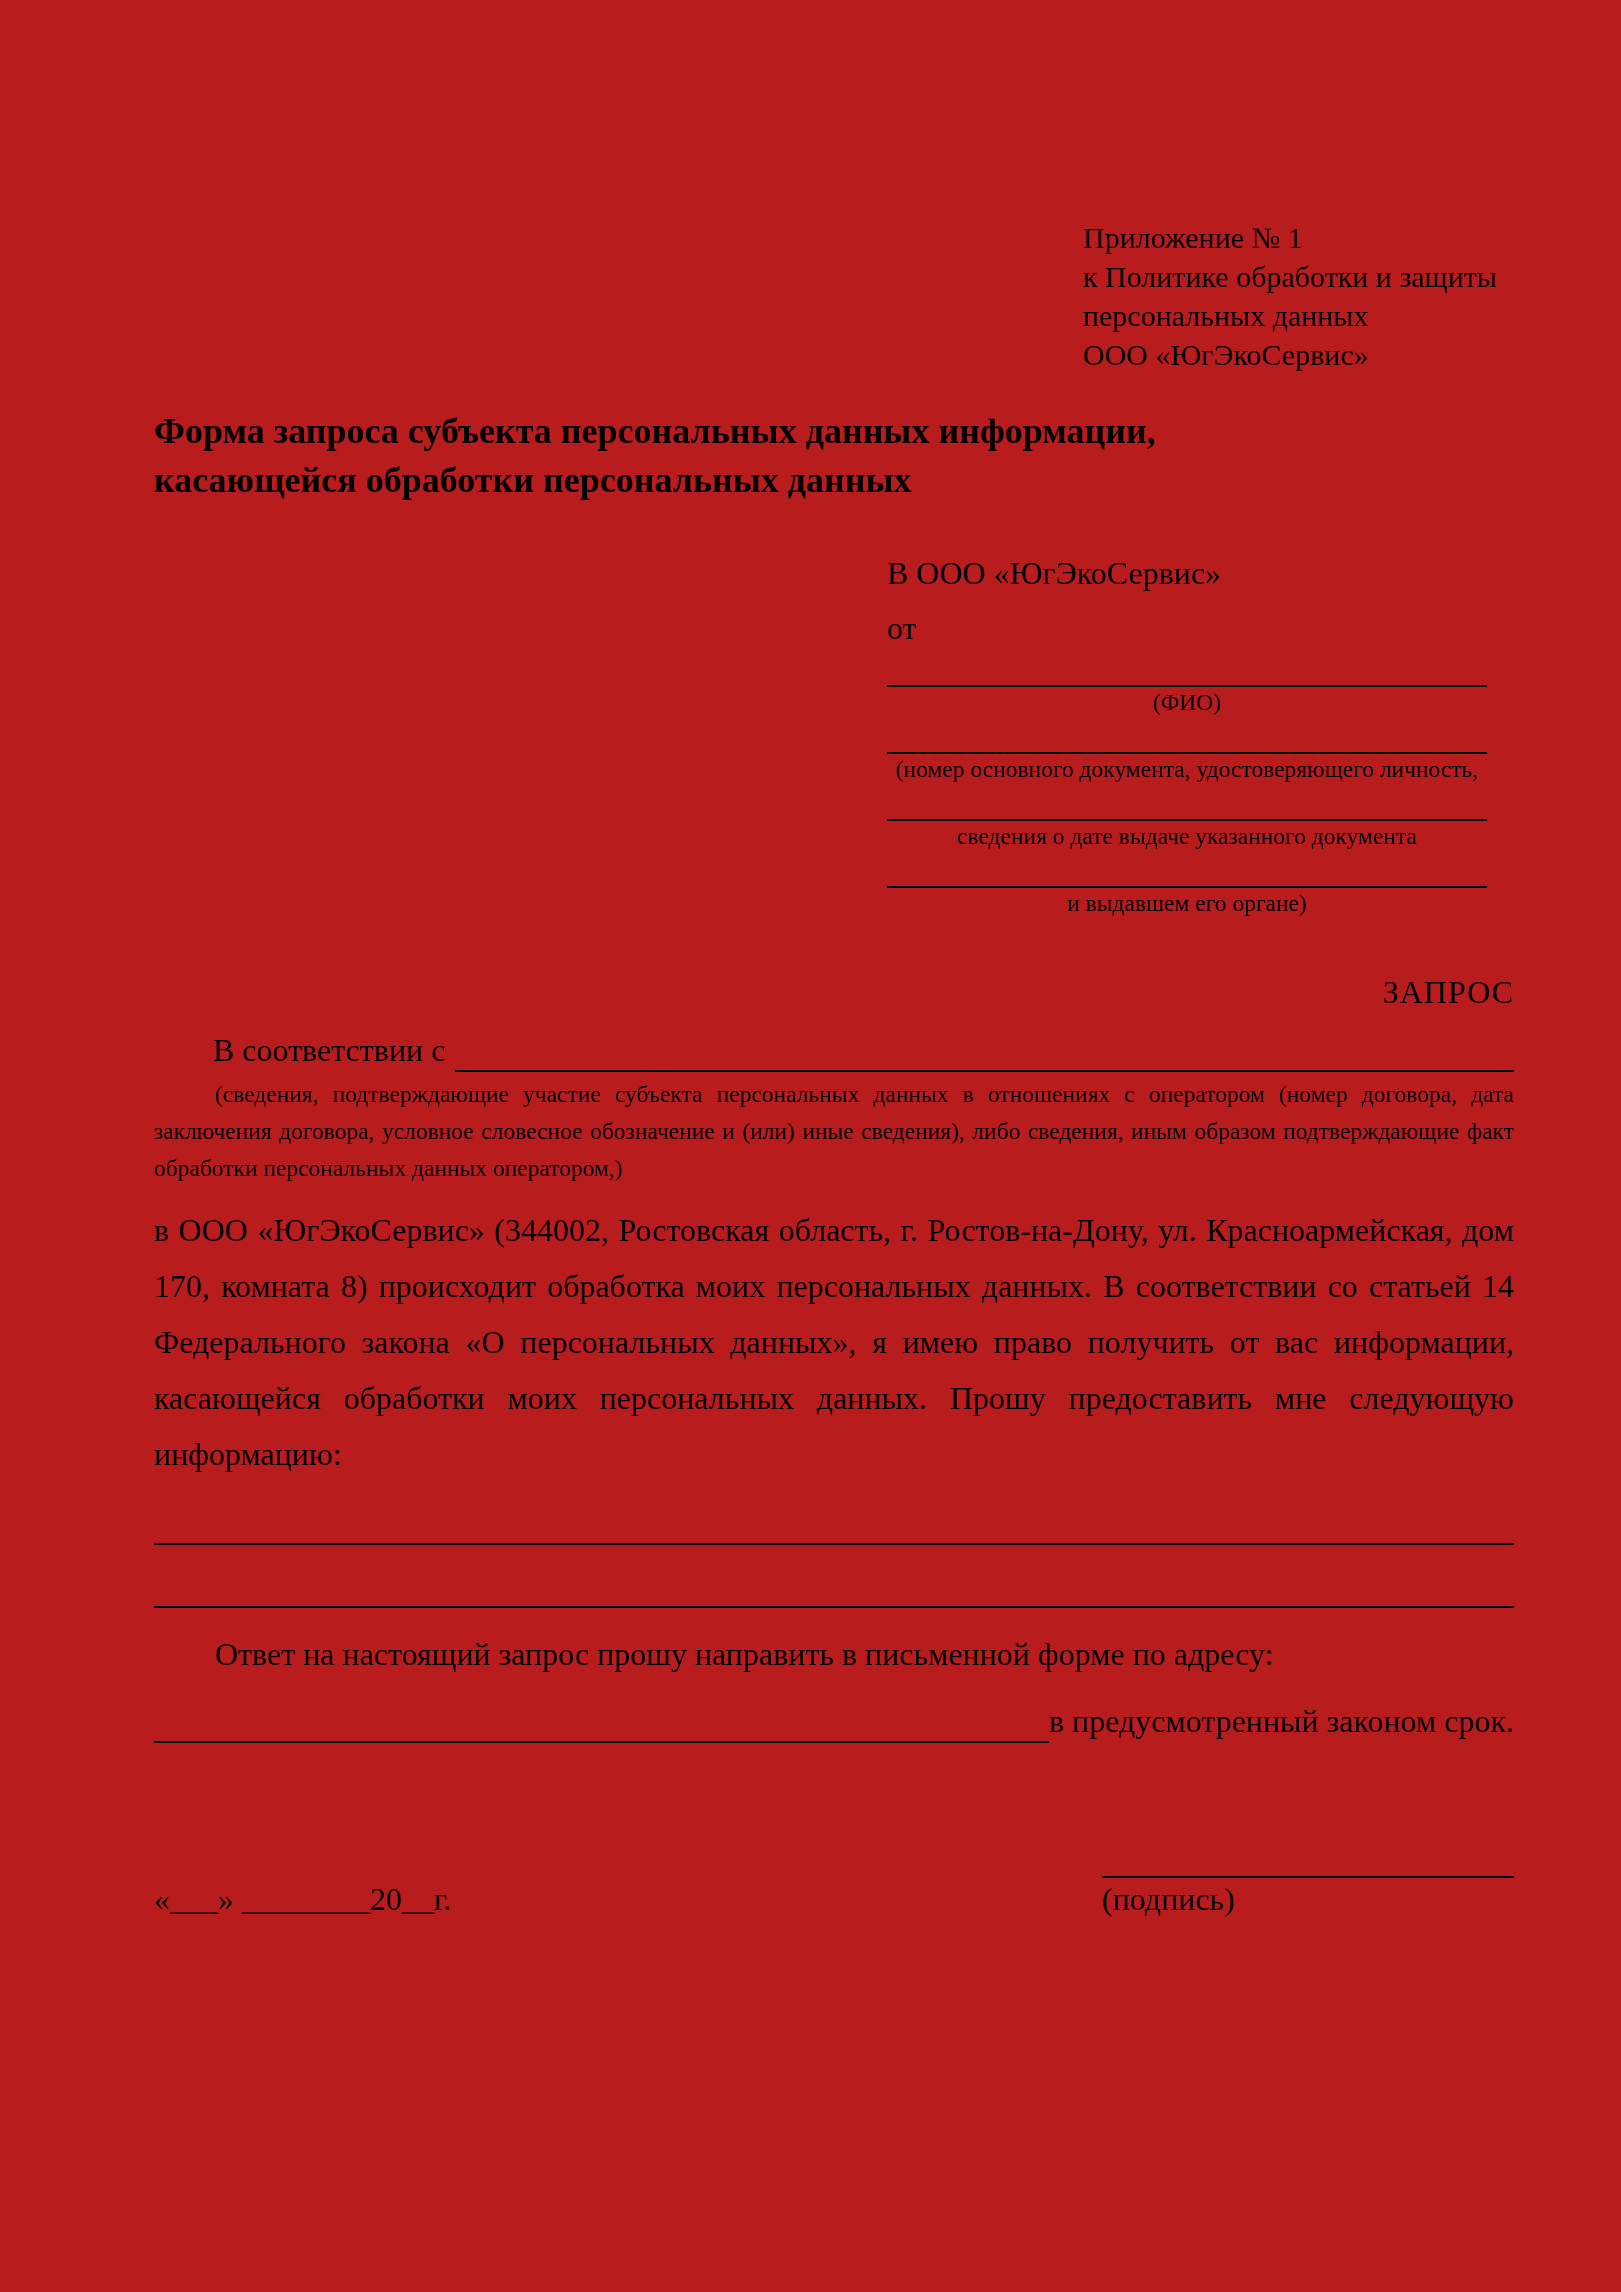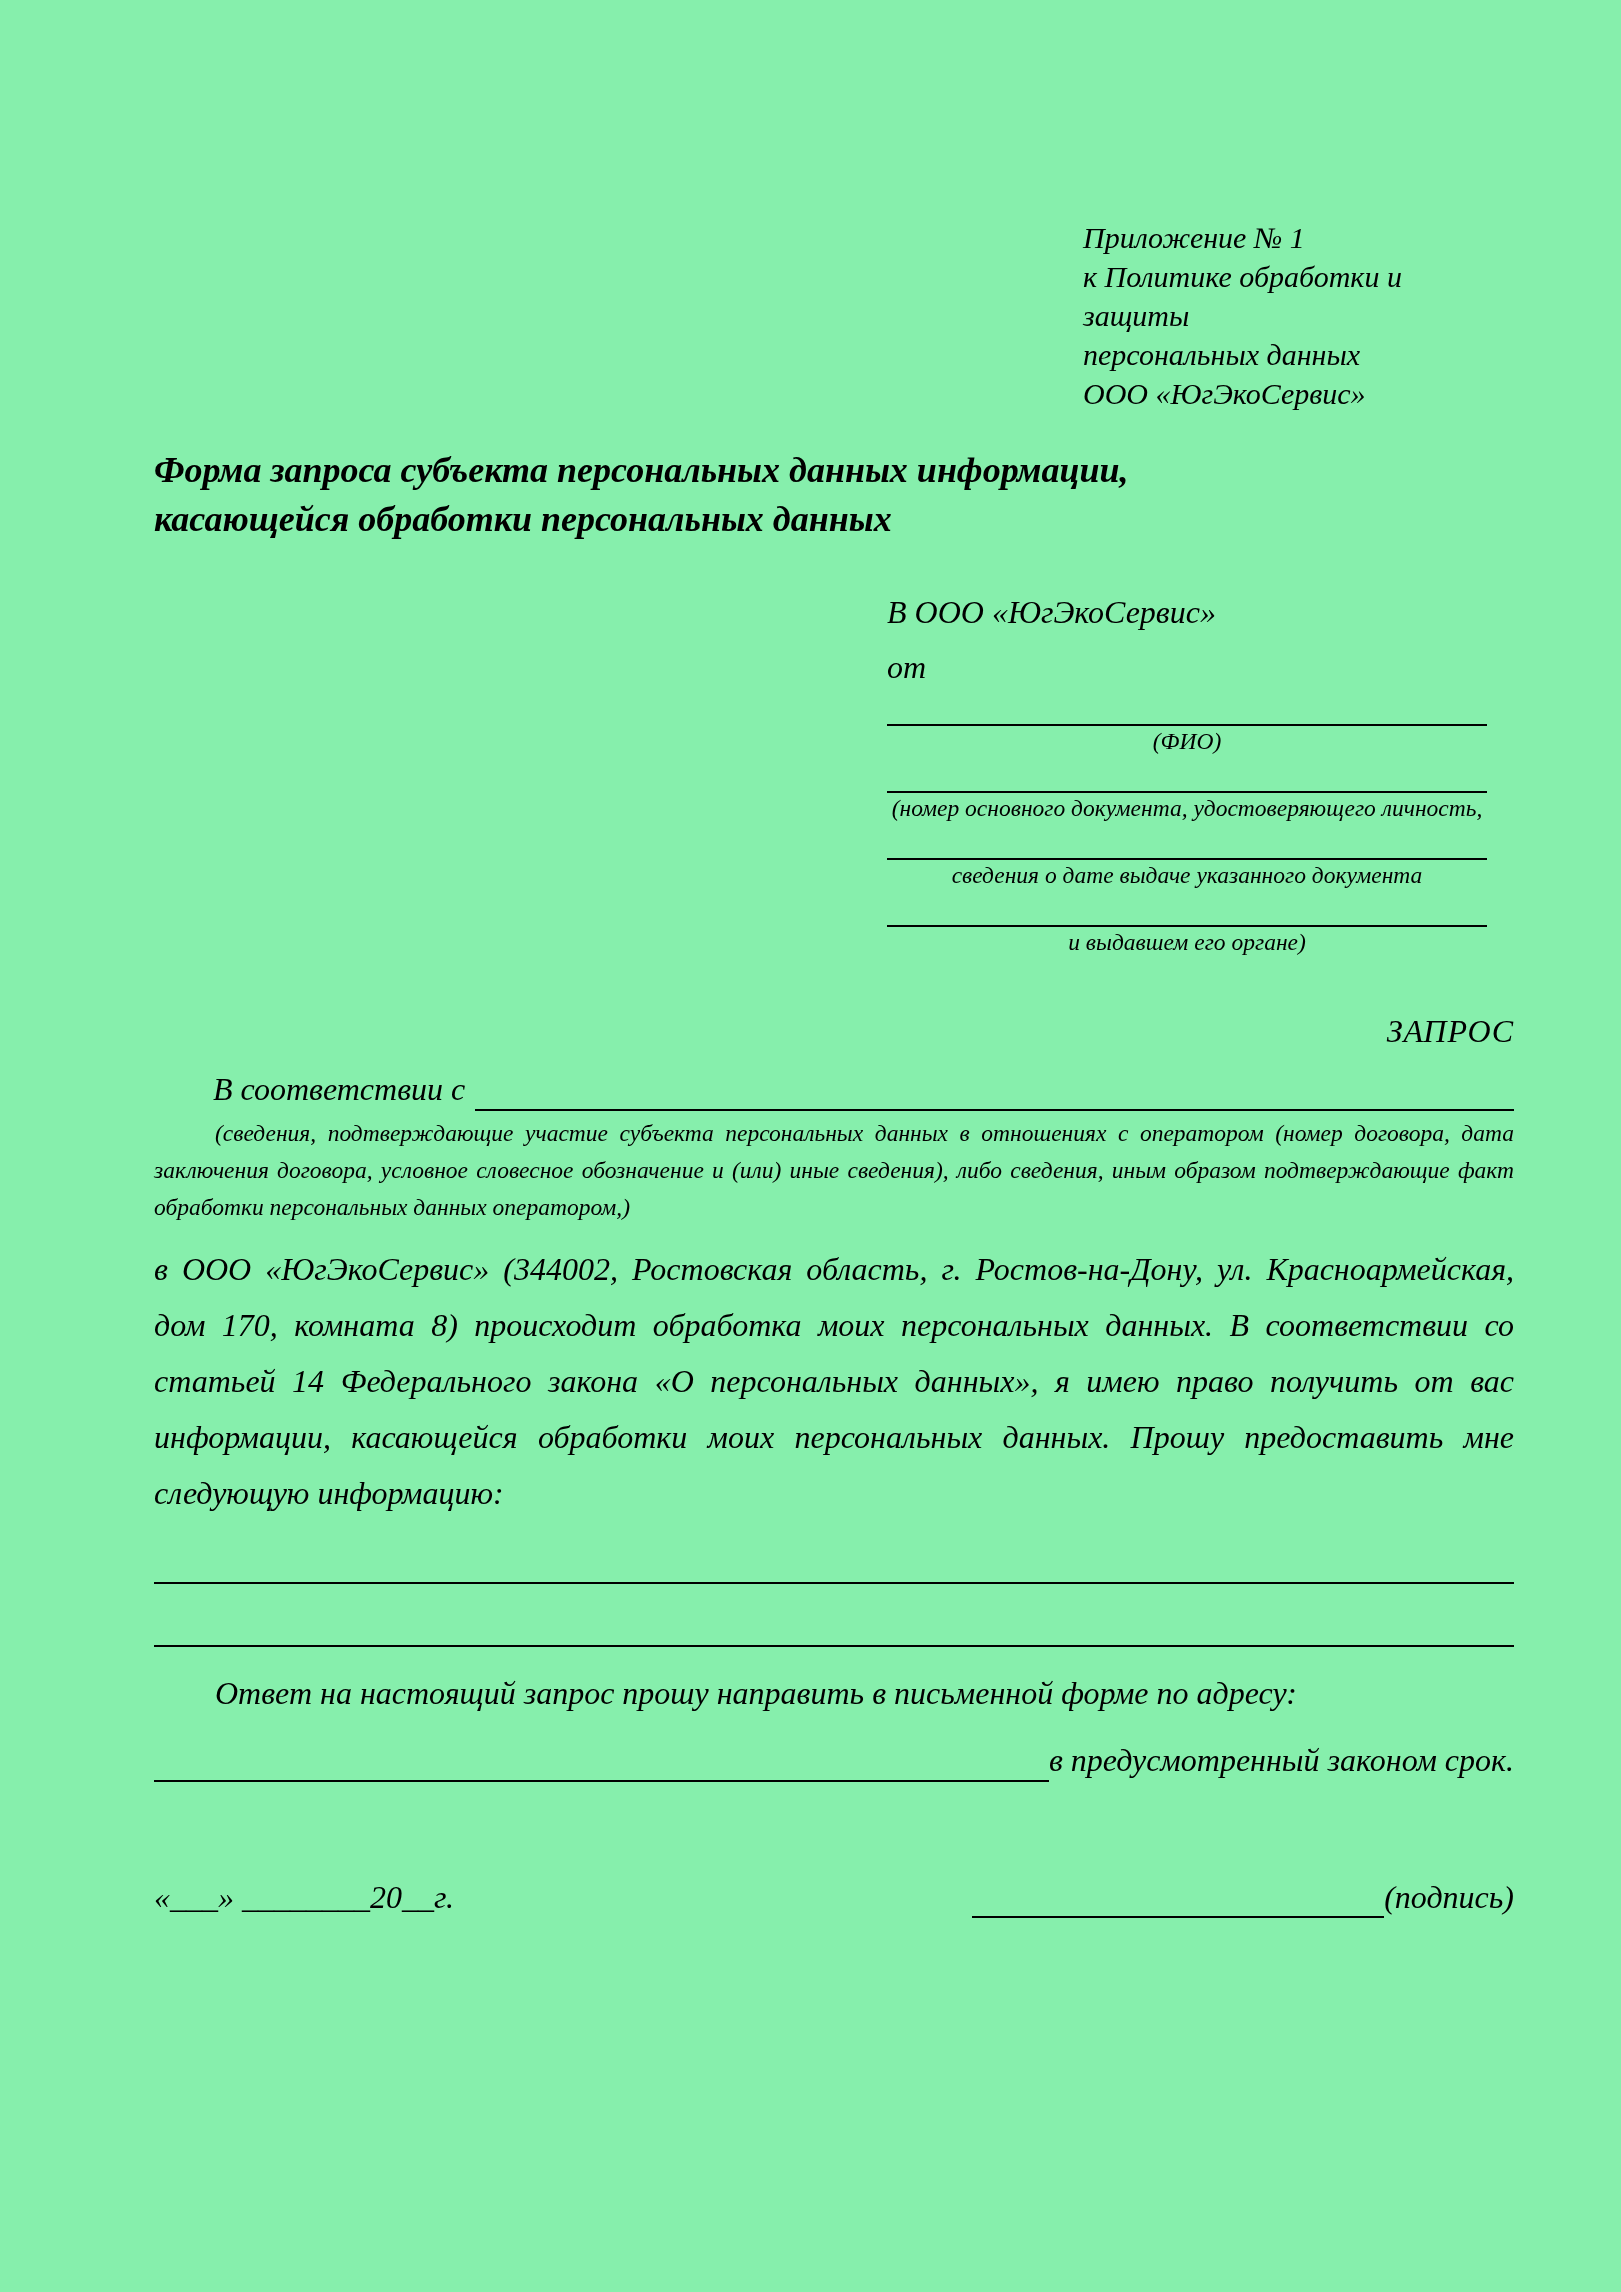--- a/index.html
+++ b/index.html
@@ -2,26 +2,25 @@
 <html lang="ru"><head>
 <meta charset="utf-8">
 <style>
   html, body { margin: 0; padding: 0; background: #ffffff; }
   .page {
     position: relative;
     width: 1621px;
     height: 2293px;
     box-sizing: border-box;
     padding: 218px 107px 0 154px;
-    background: #86efac;
+    background: #b91c1c;
     color: #000000;
     font-family: "Liberation Serif", "DejaVu Serif", serif;
     font-size: 32px;
     overflow: hidden;
-    font-style: italic;
   }
 
   
   .appendix { margin-left: 929px; font-size: 30px; line-height: 39px; }
 
   
   .doc-title { margin-top: 33px; text-align: left; font-weight: 700; font-size: 36px; line-height: 49px; }
 
   
   .addressee { margin-left: 733px; margin-top: 47px; width: 600px; }
@@ -46,21 +45,21 @@
   .rule-2 { margin-top: 61px; }
 
   .reply-par { margin-top: 17.6px; line-height: 56px; text-align: justify; text-indent: 61px; }
 
   .tail-row { display: flex; align-items: flex-end; height: 51px; margin-top: 9.8px; text-align: right; }
   .tail-row .fill-line { margin-left: 0; }
   .tail-text { white-space: pre; line-height: 43px; }
 
   .footer-row { display: flex; justify-content: space-between; align-items: flex-end; margin-top: 94px; gap: 20px; }
   .date-blank { line-height: 43px; white-space: pre; }
-  .sig-group { display: flex; align-items: center; }
+  .sig-group { display: flex; align-items: flex-start; flex-direction: column; }
   .sig-line { display: inline-block; width: 412px; height: 39px; border-bottom: 2px solid #000; }
   .sig-caption { line-height: 43px; white-space: pre; }
 </style>
 </head>
 <body>
 
 <div class="page">
 
   <div class="appendix">
     <div>Приложение № 1</div>

